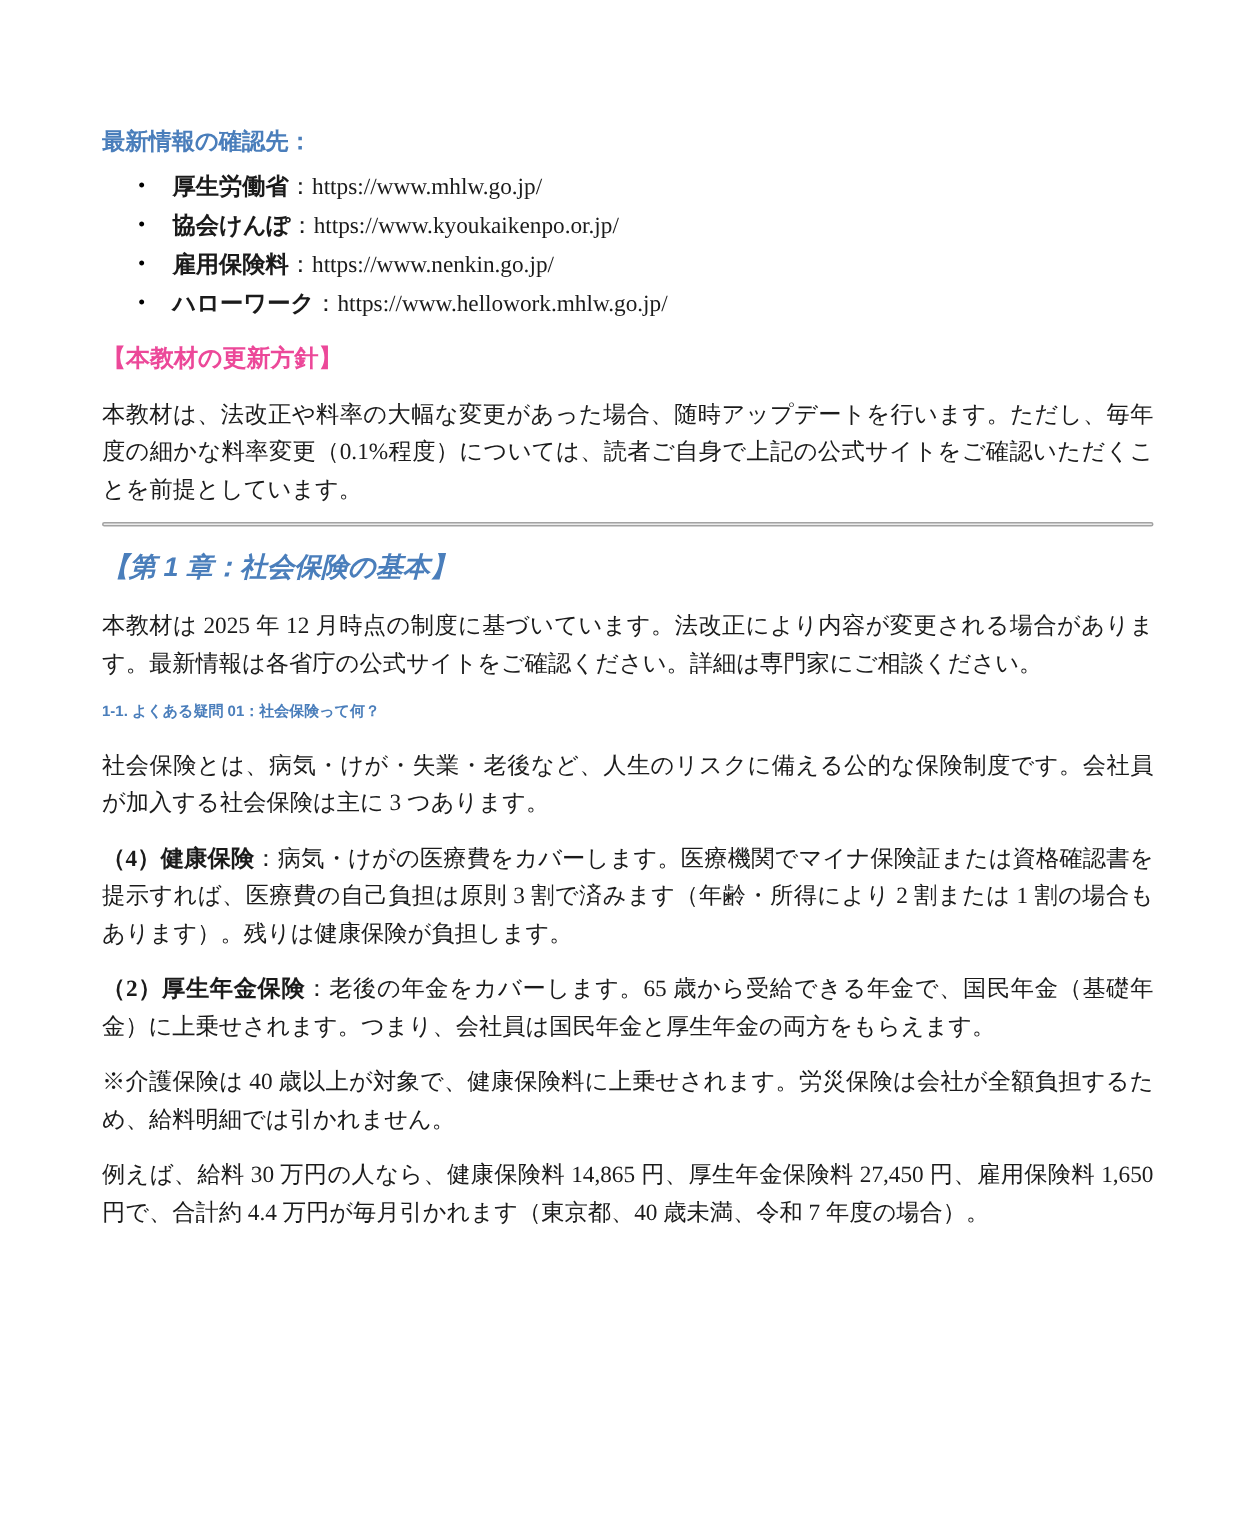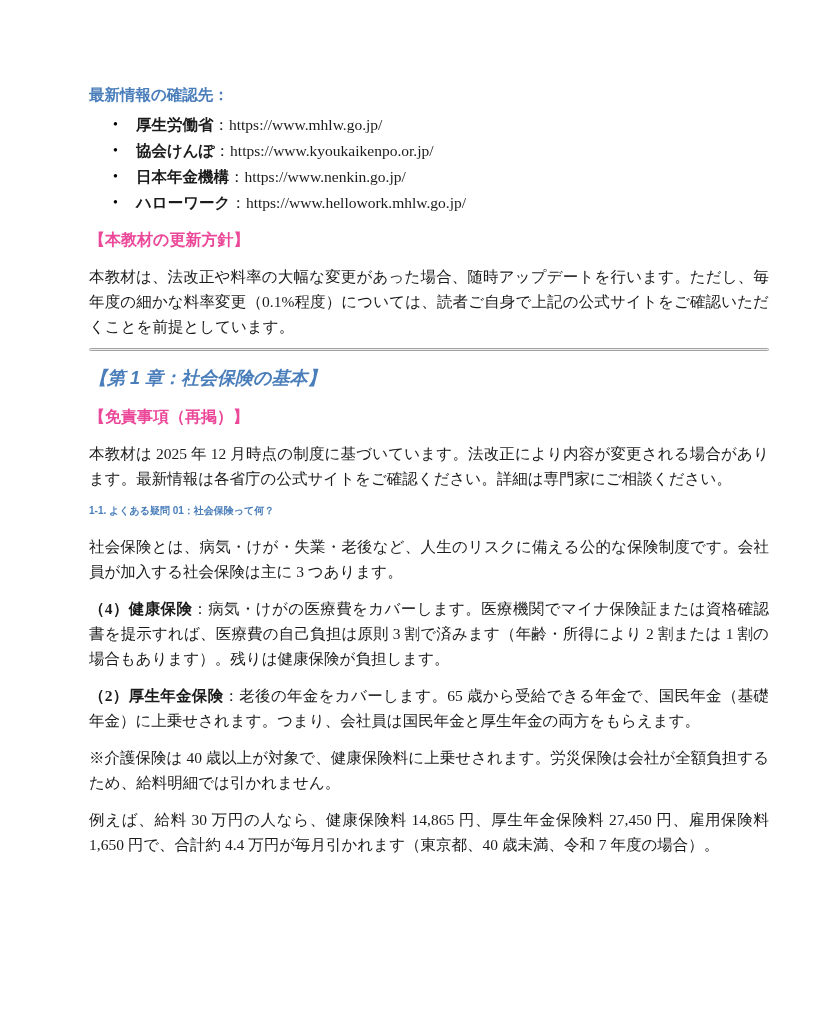--- a/index.html
+++ b/index.html
@@ -6,21 +6,21 @@
   * { margin: 0; padding: 0; box-sizing: border-box; }
   html, body { background: #ffffff; }
   body {
     width: 833px; height: 1024px;
     font-family: "Liberation Serif", "DejaVu Serif", serif;
     color: var(--ink);
     overflow: hidden;
   }
   .page {
     width: 833px; height: 1024px;
-    padding: 84px 64px 20px 89px;
+    padding: 84px 64px 20px 68px;
   }
   
   .h-blue-small {
     font-family: "Liberation Sans", "DejaVu Sans", sans-serif;
     font-weight: bold; font-size: 15.5px; line-height: 22px;
     color: var(--accent);
     margin-bottom: 6px;
   }
   .h-black {
     font-family: "Liberation Sans", "DejaVu Sans", sans-serif;
@@ -75,35 +75,34 @@
 
   <div class="h-blue-small">最新情報の確認先：</div>
   <ul class="sources">
     <li>
       <span class="bullet">•</span><span class="b">厚生労働省</span><span>：</span><span>https://www.mhlw.go.jp/</span>
     </li>
     <li>
       <span class="bullet">•</span><span class="b">協会けんぽ</span><span>：</span><span>https://www.kyoukaikenpo.or.jp/</span>
     </li>
     <li>
-      <span class="bullet">•</span><span class="b">日本年金機構</span><span>：</span><span>https://www.nenkin.go.jp/</span>
+      <span class="bullet">•</span><span class="b">雇用保険料</span><span>：</span><span>https://www.nenkin.go.jp/</span>
     </li>
     <li>
       <span class="bullet">•</span><span class="b">ハローワーク</span><span>：</span><span>https://www.hellowork.mhlw.go.jp/</span>
     </li>
   </ul>
 
   <div class="h-black">【本教材の更新方針】</div>
   <p class="body">本教材は、法改正や料率の大幅な変更があった場合、随時アップデートを行います。ただし、毎年度の細かな料率変更（0.1%程度）については、読者ご自身で上記の公式サイトをご確認いただくことを前提としています。</p>
 
   <div class="rule"></div>
 
   <div class="h-chapter">【第 1 章：社会保険の基本】</div>
 
-  <div class="h-black">【免責事項（再掲）】</div>
   <p class="body">本教材は 2025 年 12 月時点の制度に基づいています。法改正により内容が変更される場合があります。最新情報は各省庁の公式サイトをご確認ください。詳細は専門家にご相談ください。</p>
 
   <div class="h-section">1-1. よくある疑問 01：社会保険って何？</div>
   <p class="body">社会保険とは、病気・けが・失業・老後など、人生のリスクに備える公的な保険制度です。会社員が加入する社会保険は主に 3 つあります。</p>
 
   <p class="body"><span class="b">（4）健康保険</span><span>：</span><span>病気・けがの医療費をカバーします。医療機関でマイナ保険証または資格確認書を提示すれば、医療費の自己負担は原則 3 割で済みます（年齢・所得により 2 割または 1 割の場合もあります）。残りは健康保険が負担します。</span></p>
 
   <p class="body"><span class="b">（2）厚生年金保険</span><span>：</span><span>老後の年金をカバーします。65 歳から受給できる年金で、国民年金（基礎年金）に上乗せされます。つまり、会社員は国民年金と厚生年金の両方をもらえます。</span></p>
 
 

